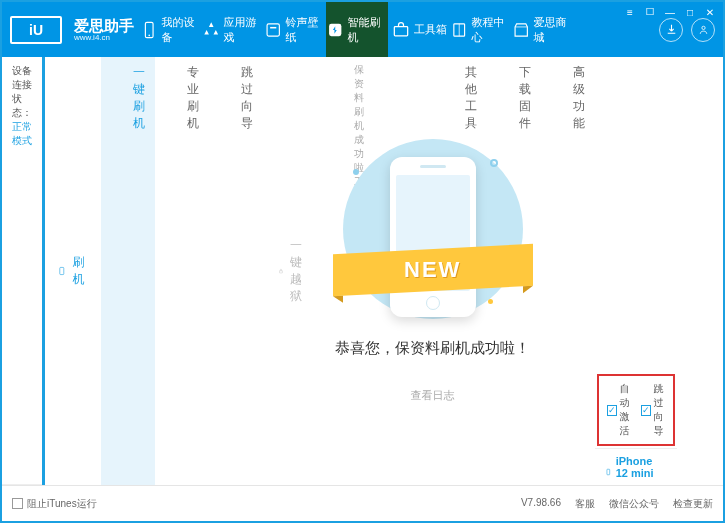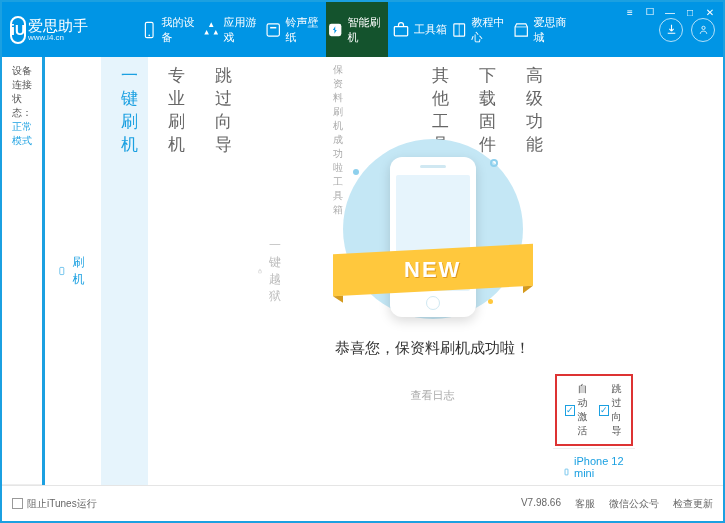--- a/index.html
+++ b/index.html
@@ -1,47 +1,47 @@
 <!DOCTYPE html>
 <html><head>
 <meta charset="utf-8">
 <style>
 *{margin:0;padding:0;box-sizing:border-box;font-family:"Microsoft YaHei",Arial,sans-serif}
 body{background:#f0f0f0;display:flex;justify-content:center;align-items:center;height:100vh}
 .window{width:725px;height:523px;border:2px solid #1ba0e1;background:#fff;display:flex;flex-direction:column;position:relative}
 .header{height:55px;background:#0095e5;display:flex;align-items:center;color:#fff;padding:0 8px}
 .logo-area{display:flex;align-items:center;width:130px}
-.logo-icon{width:16px;height:28px;border:2px solid #fff;border-radius:10px;display:flex;align-items:center;justify-content:center;font-weight:bold;margin-right:2px;font-size:14px}
-.logo-text{font-size:15px;font-weight:normal;line-height:1}
+.logo-icon{width:52px;height:28px;border:2px solid #fff;border-radius:2px;display:flex;align-items:center;justify-content:center;font-weight:bold;margin-right:12px;font-size:14px}
+.logo-text{font-size:15px;font-weight:bold;line-height:1}
 .logo-url{font-size:8px;opacity:0.9}
 .nav-tabs{display:flex;height:100%}
 .nav-tab{width:62px;display:flex;flex-direction:row;align-items:center;justify-content:center;font-size:11px;cursor:pointer;gap:3px}
 .nav-tab.active{background:#14532d}
 .nav-tab svg{width:20px;height:20px;fill:#fff}
 .header-right{margin-left:auto;display:flex;align-items:center;gap:8px}
 .win-controls{position:absolute;top:3px;right:6px;display:flex;gap:6px;color:#fff;font-size:10px}
 .win-btn{width:14px;height:14px;display:flex;align-items:center;justify-content:center;cursor:pointer}
 .circle-btn{width:24px;height:24px;border:1.5px solid rgba(255,255,255,0.7);border-radius:50%;display:flex;align-items:center;justify-content:center;cursor:pointer}
 .circle-btn svg{width:13px;height:13px;fill:#fff}
 .body{flex:1;display:flex;overflow:hidden}
 .sidebar{width:140px;border-right:1px solid #e5e5e5;display:flex;flex-direction:row;font-size:11px;color:#555}
 .status-bar{padding:7px 10px;font-size:10px;border-bottom:1px solid #eee}
 .status-val{color:#1ba0e1}
 .section-hdr{display:flex;align-items:center;padding:8px 12px;gap:6px;color:#666;font-size:12px;border-left:3px solid transparent}
 .section-hdr.active-hdr{border-left-color:#1ba0e1;color:#1ba0e1}
 .section-hdr svg{width:14px;height:14px;fill:currentColor}
-.menu-item{padding:7px 10px 7px 20px;cursor:pointer;color:#666;font-size:17px}
+.menu-item{padding:7px 10px 7px 32px;cursor:pointer;color:#666;font-size:12px}
 .menu-item.active{background:#e6f4fc;color:#1ba0e1}
 .jailbreak-note{padding:6px 10px 6px 32px;color:#aaa;font-size:10px;line-height:1.4}
 .sidebar-bottom{margin-top:auto}
 .checkbox-row{display:flex;padding:6px 8px;gap:10px;font-size:10px;border:2px solid #d33;margin:2px}
 .chk{display:flex;align-items:center;gap:3px;cursor:pointer}
 .chkbox{width:11px;height:11px;border:1px solid #1ba0e1;display:flex;align-items:center;justify-content:center;color:#1ba0e1;font-size:9px}
 .device-info{padding:6px 10px;font-size:10px;border-top:1px solid #eee}
-.device-name{color:#1ba0e1;font-weight:normal;font-size:11px;display:flex;align-items:flex-end;gap:4px}
+.device-name{color:#1ba0e1;font-weight:bold;font-size:11px;display:flex;align-items:flex-end;gap:4px}
 .device-name svg{width:10px;height:14px;fill:#1ba0e1}
 .main{flex:1;display:flex;flex-direction:column;align-items:center;justify-content:center;position:relative}
 .illustration{width:180px;height:180px;position:relative;margin-bottom:20px}
 .bg-circle{width:180px;height:180px;background:#c4e7f5;border-radius:50%;position:absolute}
 .phone{position:absolute;left:50%;top:18px;transform:translateX(-50%);width:86px;height:160px;background:#fff;border-radius:12px;box-shadow:0 4px 12px rgba(0,0,0,0.15)}
 .phone::before{content:"";position:absolute;top:8px;left:50%;transform:translateX(-50%);width:26px;height:3px;background:#d0e8f2;border-radius:2px}
 .phone::after{content:"";position:absolute;bottom:7px;left:50%;transform:translateX(-50%);width:12px;height:12px;border:1.5px solid #d0e8f2;border-radius:50%}
 .phone-screen{position:absolute;top:18px;left:6px;right:6px;bottom:26px;background:#e6f4fc;border-radius:2px}
 .ribbon{position:absolute;bottom:28px;left:-10px;right:-10px;height:42px;background:#ffc83d;display:flex;align-items:center;justify-content:center;transform:skewY(-3deg)}
 .ribbon-text{color:#fff;font-weight:900;font-size:22px;letter-spacing:2px;transform:skewY(3deg);text-shadow:1px 1px 0 #e09b1f}

